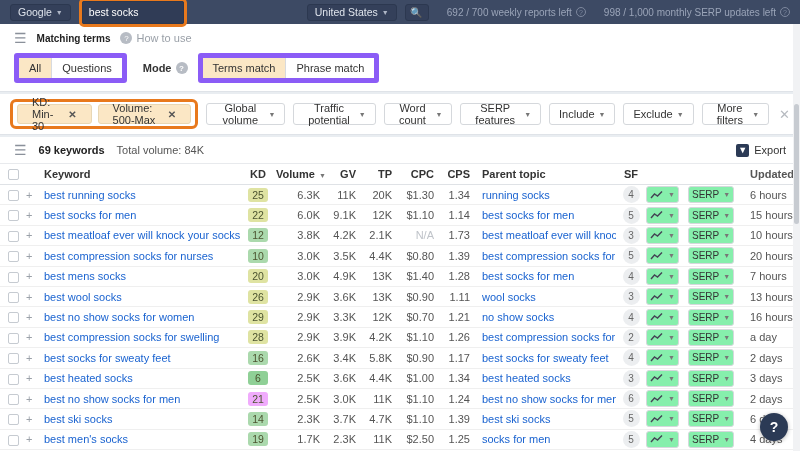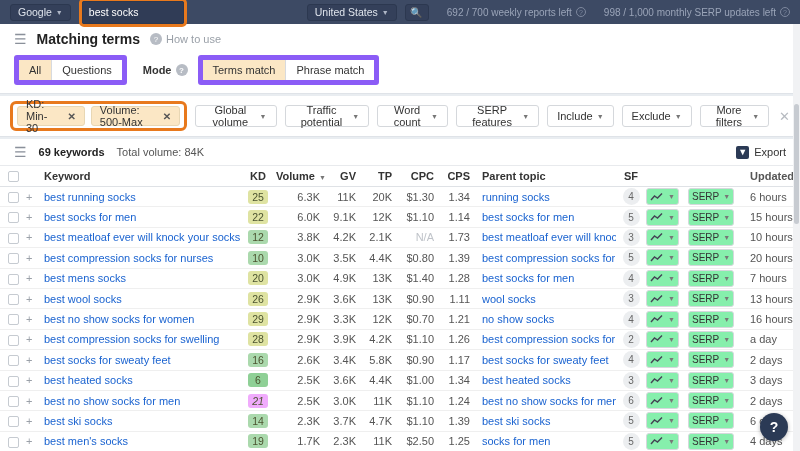--- a/index.html
+++ b/index.html
@@ -20,38 +20,38 @@
   .tb-search-btn { background:#34405a; border:1px solid #2c3850; border-radius:3px; width:24px; height:17px;
     color:#dfe4ec; display:flex; align-items:center; justify-content:center; font-size:10px; cursor:pointer; }
   .tb-quota { color:#9aa4b8; font-size:10px; margin-left:10px; display:flex; align-items:center; gap:4px; }
   .info-dot { display:inline-flex; width:10px; height:10px; border:1px solid #7d889e; border-radius:50%;
     color:#7d889e; font-size:7px; align-items:center; justify-content:center; }
 
   
   .head-section { background:#fff; padding:7px 14px 8px; border-bottom:1px solid #dfe3e8; }
   .title-row { display:flex; align-items:center; gap:10px; margin-bottom:8px; }
   .burger { color:#8a909a; font-size:14px; cursor:pointer; line-height:1; }
-  .page-title { font-size:14px; font-weight:bold; color:#222; }
+  .page-title { font-size:10px; font-weight:bold; color:#222; }
   .howto { color:#9aa0a8; font-size:11px; display:flex; align-items:center; gap:4px; cursor:pointer; }
   .q-dot { display:inline-flex; width:12px; height:12px; background:#b7bcc4; border-radius:50%;
     color:#fff; font-size:8px; align-items:center; justify-content:center; }
   .tabs-row { display:flex; align-items:center; gap:10px; }
   .seg { display:flex; border:5px solid #8b5cf6; border-radius:3px; overflow:hidden; }
   .seg button { background:#fff; border:none; padding:4px 10px; font-size:11px; color:#333;
     cursor:pointer; font-family:"Liberation Sans",sans-serif; border-right:1px solid #d7dadf; }
   .seg button:last-child { border-right:none; }
   .seg button.active { background:#fbe7c5; }
   .mode-label { font-weight:bold; display:flex; align-items:center; gap:4px; margin-left:6px; }
 
   
   .filter-bar { background:#fff; padding:5px 10px; border-bottom:1px solid #dfe3e8; display:flex;
     align-items:center; gap:8px; margin-top:2px; }
   .chip-group { display:flex; gap:6px; border:3px solid #e8791d; border-radius:6px; padding:2px 4px; }
   .chip { background:#fbe7c5; border:1px solid #e8d7b4; border-radius:3px; height:20px;
-    display:flex; align-items:center; padding:0 8px; gap:8px; cursor:pointer; }
+    display:flex; align-items:center; padding:0 14px; gap:8px; cursor:pointer; }
   .chip .x { color:#555; font-size:10px; font-weight:bold; }
   .fbtn { background:#fff; border:1px solid #d5d8dc; border-radius:3px; height:22px; padding:0 9px;
     font-size:11px; color:#333; display:flex; align-items:center; cursor:pointer;
     font-family:"Liberation Sans",sans-serif; }
   .clear-x { color:#b6bac0; font-size:13px; margin-left:2px; cursor:pointer; }
 
   
   .toolbar { background:#fff; margin-top:2px; padding:6px 14px; display:flex; align-items:center; gap:12px; }
   .kw-count { font-weight:bold; color:#222; }
   .total-vol { color:#555; }
@@ -464,21 +464,21 @@
         <span class="c col-serp"><button class="mini-btn">
             <span>SERP</span>
             <span class="caret">▼</span>
           </button></span>
         <span class="c col-upd">3 days</span>
       </div>
       <div class="trow">
         <span class="c col-check"><span class="checkbox"></span></span>
         <span class="c col-plus">+</span>
         <a class="c col-kw link">best no show socks for men</a>
-        <span class="c col-kd"><span class="kd-badge" style="background: #f0abfc; font-style: italic;">21</span></span>
+        <span class="c col-kd"><span class="kd-badge" style="background: #f0abfc;">21</span></span>
         <span class="c col-vol num">2.5K</span>
         <span class="c col-gv num">3.0K</span>
         <span class="c col-tp num">11K</span>
         <span class="c col-cpc num">$1.10</span>
         <span class="c col-cps num">1.24</span>
         <a class="c col-parent link">best no show socks for men</a>
         <span class="c col-sf"><span class="sf-badge">6</span></span>
         <span class="c col-spark"><button class="mini-btn">
             <svg width="14" height="10" viewBox="0 0 14 10">
               <polyline points="1,8 4.5,4 7.5,6 12,1.5" fill="none" stroke="#445" stroke-width="1.4"></polyline>

